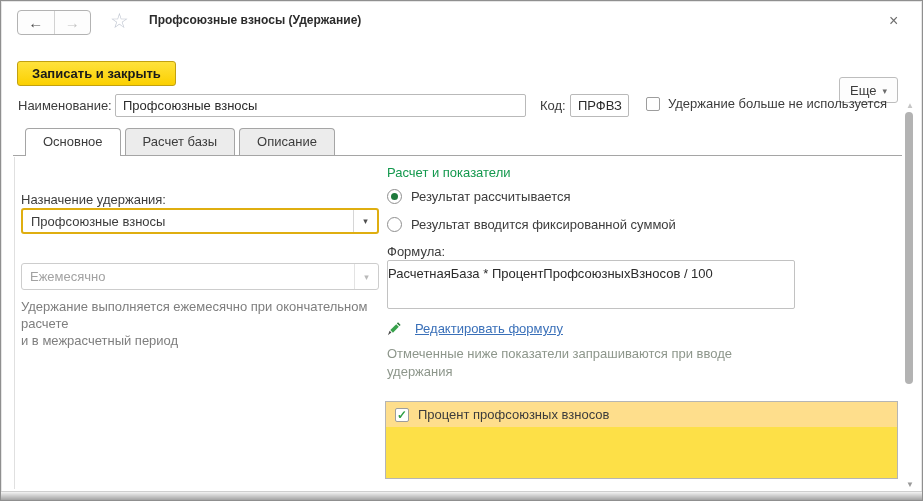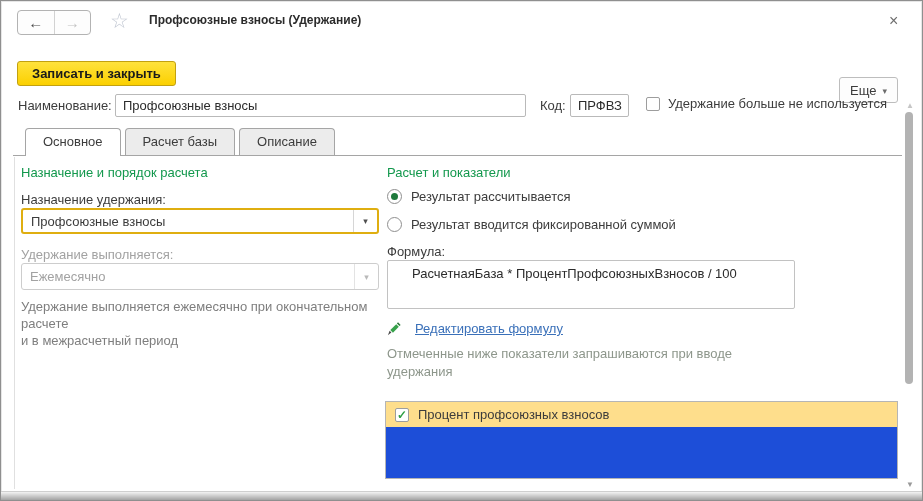--- a/index.html
+++ b/index.html
@@ -67,25 +67,25 @@
   .muted { color:#a2a2a2; }
   .note { color:#7e7e7e; line-height:17px; white-space:pre-line; }
 
   
   .radio-row { display:flex; align-items:center; cursor:pointer; }
   .radio { width:15px; height:15px; border:1px solid #8f8f8f; border-radius:50%; background:#fff;
     display:flex; align-items:center; justify-content:center; }
   .radio.on::after { content:""; width:7px; height:7px; border-radius:50%; background:#1f7a3c; }
   .radio-label { margin-left:9px; white-space:nowrap; }
   .formula-box { border:1px solid #c2c2c2; border-radius:2px; background:#fff;
-    padding:5px 24px; color:#2b2b2b; line-height:16px; cursor:text; }
+    padding:5px 0; color:#2b2b2b; line-height:16px; cursor:text; }
   .link-row { display:flex; align-items:center; gap:14px; cursor:pointer; }
   .link { color:#3a70b9; text-decoration:underline; white-space:nowrap; }
   .note-green { color:#8d968b; line-height:18px; white-space:pre-line; }
-  .list-box { border:1px solid #b5b5b5; background:#1d4ed8; overflow:hidden; }
+  .list-box { border:1px solid #b5b5b5; background:#fde047; overflow:hidden; }
   .list-row { height:25px; display:flex; align-items:center; padding-left:9px; cursor:pointer; }
   .list-row.selected { background:#fede8c; }
   .list-row .chk-label { margin-left:9px; }
 
   
   .sb-arrow { left:903px; width:12px; text-align:center; font-size:8px; color:#c6c6c6; }
   .sb-thumb { left:904px; top:111px; width:8px; height:272px; background:#b3b3b3; border-radius:4px; cursor:grab; }
   .bottom-strip { left:0; right:0; bottom:0; height:9px;
     background:linear-gradient(#f3f3f3, #a3a3a3); border-top:1px solid #cfcfcf; }
 </style>
@@ -118,27 +118,25 @@
   </div>
 
   <div class="abs tabs">
     <div class="tab active">Основное</div>
     <div class="tab">Расчет базы</div>
     <div class="tab">Описание</div>
   </div>
   <div class="abs tab-line"></div>
   <div class="abs panel-left-edge"></div>
 
-  <div class="abs section-title" style="left:20px; top:164px;">Назначение и порядок расчета</div>
   <div class="abs" style="left:20px; top:191px;">Назначение удержания:</div>
   <div class="abs combo focused" style="left:20px; top:207px; width:358px;">
     <span class="val">Профсоюзные взносы</span>
     <span class="cbtn">▾</span>
   </div>
-  <div class="abs muted" style="left:20px; top:246px;">Удержание выполняется:</div>
   <div class="abs combo disabled" style="left:20px; top:262px; width:358px; height:27px;">
     <span class="val">Ежемесячно</span>
     <span class="cbtn">▾</span>
   </div>
   <div class="abs note" style="left:20px; top:297px; width:372px;">Удержание выполняется ежемесячно при окончательном
 расчете
 и в межрасчетный период</div>
 
   <div class="abs section-title" style="left:386px; top:164px;">Расчет и показатели</div>
   <div class="abs radio-row" style="left:386px; top:188px;">

